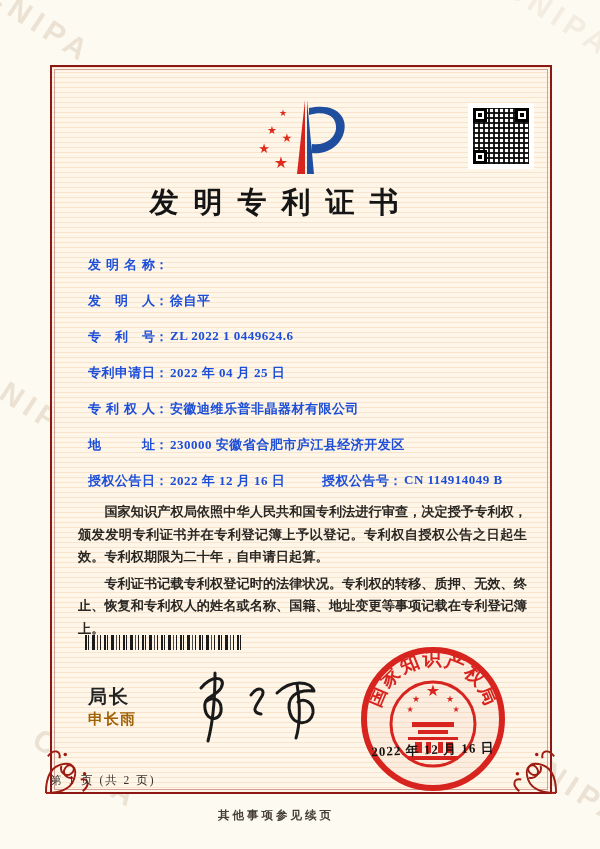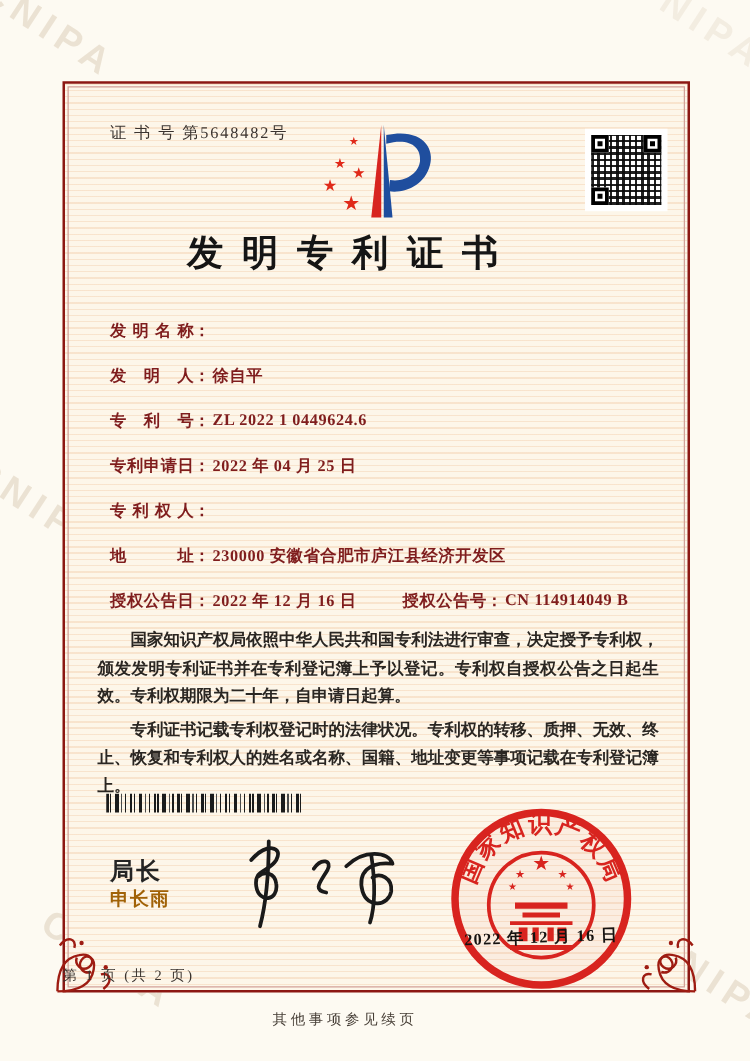--- a/index.html
+++ b/index.html
@@ -40,21 +40,21 @@
     background-color:#fff;
   }
   .finder{position:absolute; width:14px; height:14px; box-sizing:border-box; border:3px solid #000; background:#fff;}
   .finder::after{content:''; position:absolute; inset:2px; background:#000;}
   .f-tl{left:0;top:0}.f-tr{right:0;top:0}.f-bl{left:0;bottom:0}
   .title{
     position:absolute; left:50px; width:448px; top:183px; text-align:center;
     font-size:29px; font-weight:700; letter-spacing:15px; text-indent:15px; color:#151515;
   }
   
-  .fields{position:absolute; left:88px; top:256px; width:455px; font-size:13px; font-weight:600; color:#7f1d1d;}
+  .fields{position:absolute; left:88px; top:256px; width:455px; font-size:13px; font-weight:600; color:#1d4ed8;}
   .row{height:36px; display:flex; align-items:flex-start; white-space:nowrap;}
   .flabel{display:inline-block; width:67px; text-align:justify; text-align-last:justify;}
   .fsep{display:inline-block; margin-right:2px;}
   .fvalue{letter-spacing:0.5px;}
   .fvalue.v1{width:152px;}
   
   .law{
     position:absolute; left:74px; top:497px; width:457px;
     font-size:13.2px; line-height:22.5px; font-weight:600; color:#2a2622;
     text-align:justify;
@@ -75,21 +75,21 @@
   .sig-name{position:absolute; left:88px; top:710px; font-size:15px; font-weight:700; color:#a16207; letter-spacing:1px;}
   .signature{position:absolute; left:175px; top:664px; width:155px; height:82px;}
   
   .seal{position:absolute; left:360px; top:646px; width:146px; height:146px;}
   .seal-date{
     position:absolute; left:358px; top:741px; width:150px; text-align:center;
     font-size:13px; font-weight:700; color:#151210; letter-spacing:1px;
     transform:rotate(-2deg);
   }
   .page-no{position:absolute; left:50px; width:502px; top:773px; text-align:left; font-size:11.5px; letter-spacing:2px; color:#3a332e;}
-  .footer-note{position:absolute; left:0; width:552px; top:808px; text-align:center; font-size:11.5px; letter-spacing:3px; color:#463e36; font-weight:400;}
+  .footer-note{position:absolute; left:0; width:552px; top:808px; text-align:center; font-size:11.5px; letter-spacing:3px; color:#463e36; font-weight:700;}
 </style>
 </head>
 <body>
 
 <div class="page">
 
   <span class="wm" style="left:-22px; top:6px;">CNIPA</span>
   <span class="wm light" style="left:498px; top:0px;">CNIPA</span>
   <span class="wm pink" style="left:232px; top:128px;">CNIPA</span>
   <span class="wm" style="left:388px; top:268px;">CNIPA</span>
@@ -116,21 +116,20 @@
     <g fill="none" stroke="#9e1c12" stroke-width="2">
       <path d="M58,58 C40,58 30,52 28,40 C26,30 34,26 38,32 C42,38 36,44 30,42"></path>
       <path d="M58,58 C58,40 52,30 40,28 C30,26 26,34 32,38 C38,42 44,36 42,30"></path>
       <path d="M20,56 C12,50 14,42 22,44"></path>
       <path d="M56,20 C50,12 42,14 44,22"></path>
     </g>
     <circle cx="18" cy="38" r="1.8" fill="#9e1c12"></circle>
     <circle cx="38" cy="18" r="1.8" fill="#9e1c12"></circle>
   </svg>
 
-  <div class="cert-no">证 书 号 第5648482号</div>
 
   <svg class="logo" viewBox="0 0 122 84">
     <text x="40" y="20" font-size="9" fill="#e02a1a" text-anchor="middle" font-family="DejaVu Sans">★</text>
     <text x="29" y="38" font-size="11" fill="#e02a1a" text-anchor="middle" font-family="DejaVu Sans">★</text>
     <text x="44" y="46" font-size="12" fill="#e02a1a" text-anchor="middle" font-family="DejaVu Sans">★</text>
     <text x="21" y="57" font-size="13" fill="#e02a1a" text-anchor="middle" font-family="DejaVu Sans">★</text>
     <text x="38" y="72" font-size="16" fill="#e02a1a" text-anchor="middle" font-family="DejaVu Sans">★</text>
     <path d="M62,4 L54,78 L62,78 Z" fill="#d8241f"></path>
     <path d="M64,4 L64,78 L71,78 Z" fill="#1f4e9e"></path>
     <path d="M66,12 C94,6 105,22 101,36 C97,52 81,59 68,57 L69,48 C82,50 92,42 93,33 C94,21 84,14 66,19 Z" fill="#1f4e9e"></path>
@@ -162,20 +161,21 @@
         <span class="fvalue">ZL 2022 1 0449624.6</span>
     </div>
     <div class="row">
       <span class="flabel">专利申请日</span>
         <span class="fsep">：</span>
         <span class="fvalue">2022 年 04 月 25 日</span>
     </div>
     <div class="row">
       <span class="flabel">专利权人</span>
         <span class="fsep">：</span>
+        <span class="fvalue">安徽迪维乐普非晶器材有限公司</span>
     </div>
     <div class="row">
       <span class="flabel">地址</span>
         <span class="fsep">：</span>
         <span class="fvalue">230000  安徽省合肥市庐江县经济开发区</span>
     </div>
     <div class="row">
       <span class="flabel">授权公告日</span>
         <span class="fsep">：</span>
         <span class="fvalue v1">2022 年 12 月 16 日</span>

